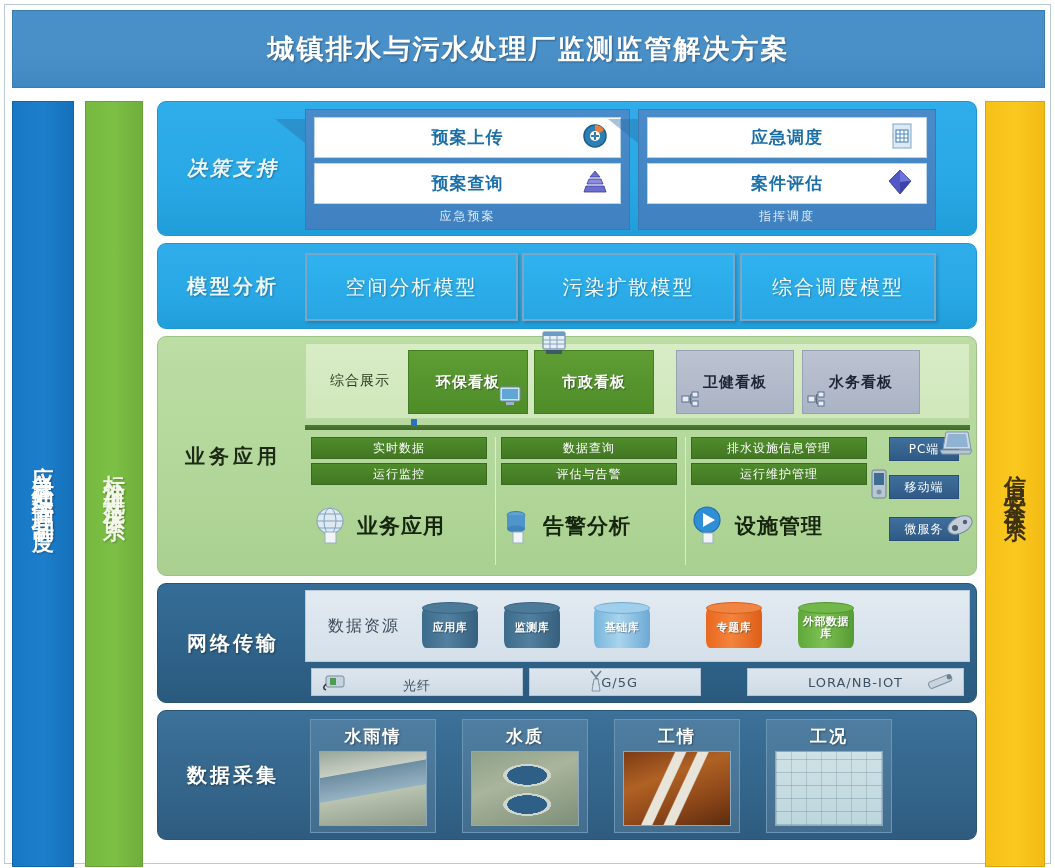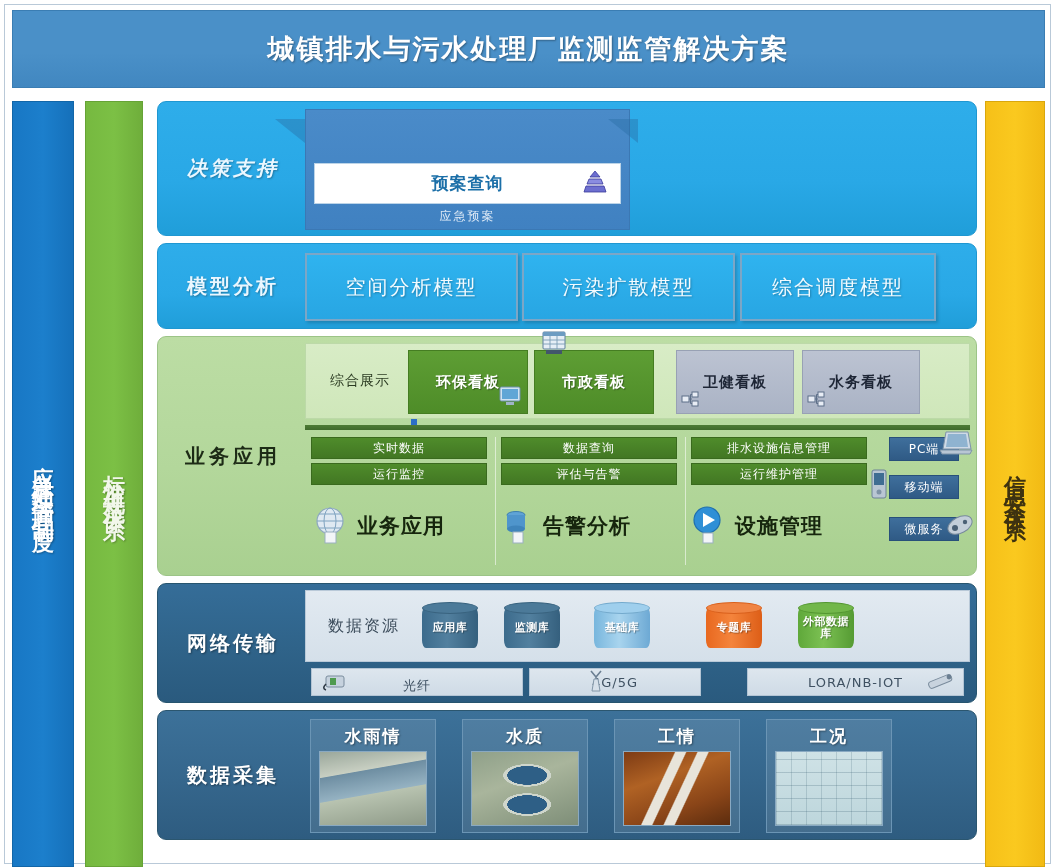--- a/index.html
+++ b/index.html
@@ -310,33 +310,68 @@
   <div class="pillar" id="pillar-right">信息安全体系</div>
 
   <div id="stack">
 
     <div class="band" id="band-decision">
       <div class="band-label">决策支持</div>
       <div class="arrow-tail" id="tail-1"></div>
       <div class="arrow-tail" id="tail-2"></div>
 
       <div class="dec-group" id="dec-group-1">
+        <div class="dec-item r1">
+          <span>预案上传</span>
+          <span class="dec-icon">
+            <svg width="26" height="26" viewBox="0 0 26 26">
+              <circle cx="13" cy="13" r="11" fill="#2f7fb5" stroke="#1c5d8a" stroke-width="1.5"></circle>
+              <path d="M13 2a11 11 0 0 1 9 5l-9 6z" fill="#e8803a"></path>
+              <circle cx="13" cy="13" r="5" fill="#ffffff"></circle>
+              <rect x="12" y="9" width="2" height="8" fill="#2f7fb5"></rect>
+              <rect x="9" y="12" width="8" height="2" fill="#2f7fb5"></rect>
+            </svg>
+          </span>
+        </div>
         <div class="dec-item r2">
           <span>预案查询</span>
           <span class="dec-icon">
             <svg width="26" height="24" viewBox="0 0 26 24">
               <polygon points="13,1 18,7 8,7" fill="#6d6fd0" stroke="#3a3a9a" stroke-width=".8"></polygon>
               <polygon points="7,9 19,9 21,14 5,14" fill="#8a8ce0" stroke="#3a3a9a" stroke-width=".8"></polygon>
               <polygon points="4,16 22,16 24,22 2,22" fill="#6d6fd0" stroke="#3a3a9a" stroke-width=".8"></polygon>
             </svg>
           </span>
         </div>
         <div class="dec-caption">应急预案</div>
       </div>
 
+      <div class="dec-group" id="dec-group-2">
+        <div class="dec-item r1">
+          <span>应急调度</span>
+          <span class="dec-icon">
+            <svg width="24" height="26" viewBox="0 0 24 26">
+              <rect x="3" y="1" width="18" height="24" fill="#dce9f4" stroke="#7fa7c6" stroke-width="1"></rect>
+              <rect x="6" y="7" width="12" height="12" fill="#ffffff" stroke="#3a7db3" stroke-width="1"></rect>
+              <path d="M6 11h12M6 15h12M10 7v12M14 7v12" stroke="#3a7db3" stroke-width=".9"></path>
+            </svg>
+          </span>
+        </div>
+        <div class="dec-item r2">
+          <span>案件评估</span>
+          <span class="dec-icon">
+            <svg width="28" height="26" viewBox="0 0 28 26">
+              <polygon points="14,1 25,12 14,25 3,12" fill="#5258c4" stroke="#2f3490" stroke-width=".8"></polygon>
+              <polygon points="14,1 25,12 14,13" fill="#6f74dc"></polygon>
+              <polygon points="14,13 25,12 14,25" fill="#3f45a8"></polygon>
+            </svg>
+          </span>
+        </div>
+        <div class="dec-caption">指挥调度</div>
+      </div>
     </div>
 
     <div class="band" id="band-model">
       <div class="band-label">模型分析</div>
       <div class="model-box" id="model-0">空间分析模型</div>
       <div class="model-box" id="model-1">污染扩散模型</div>
       <div class="model-box" id="model-2">综合调度模型</div>
     </div>
 
     <div class="band" id="band-biz">

